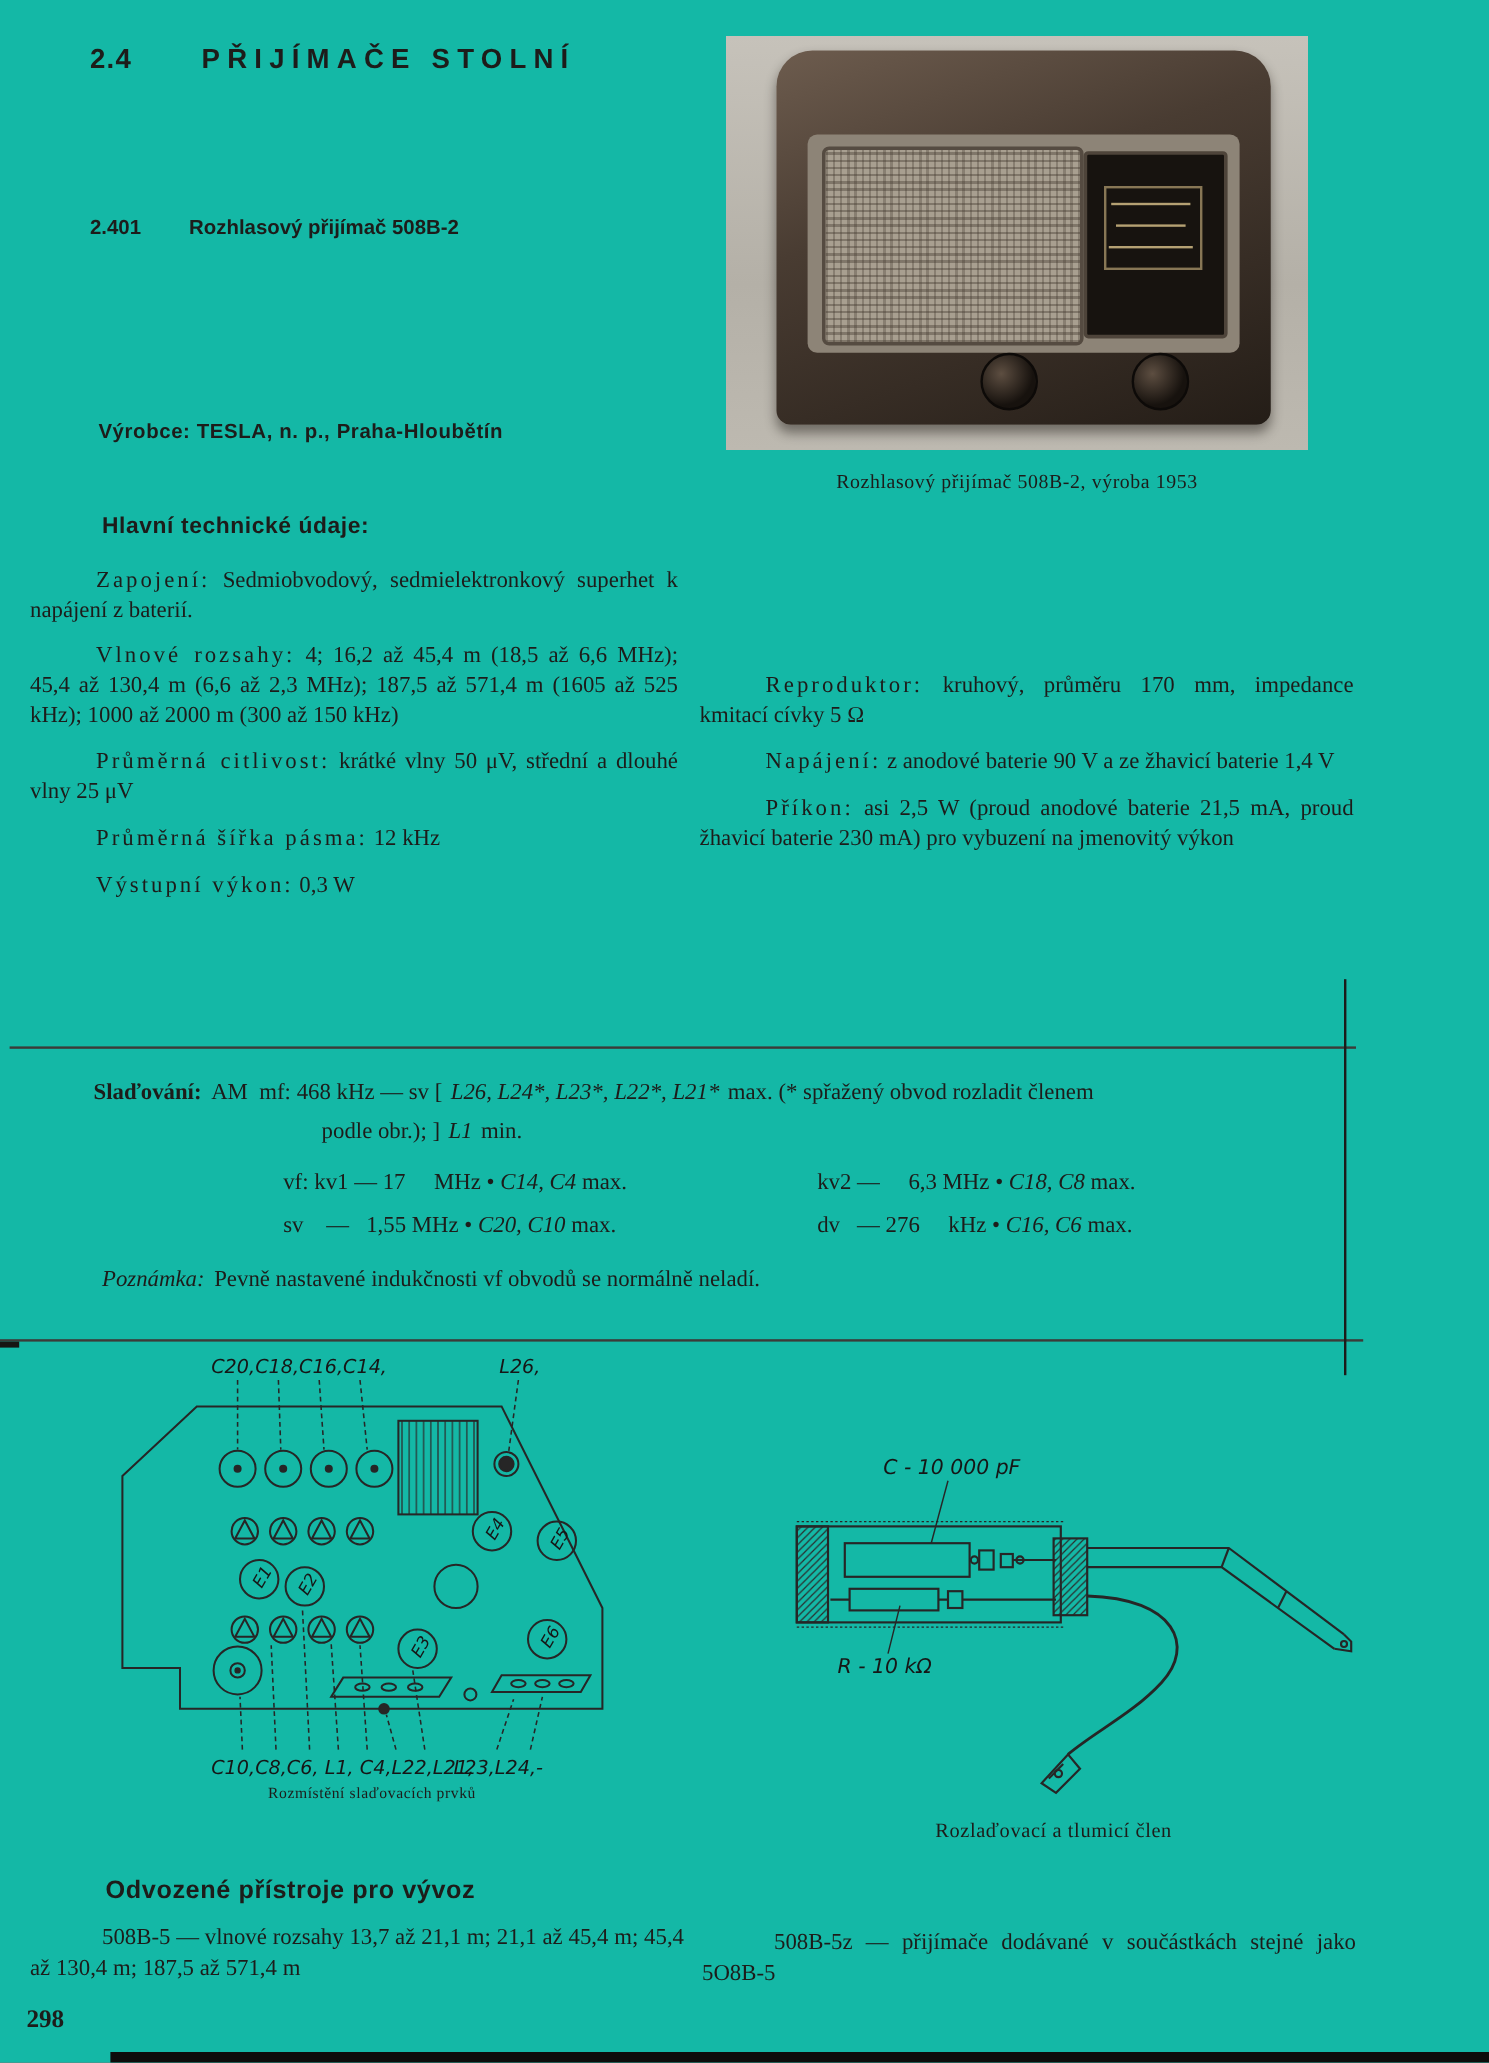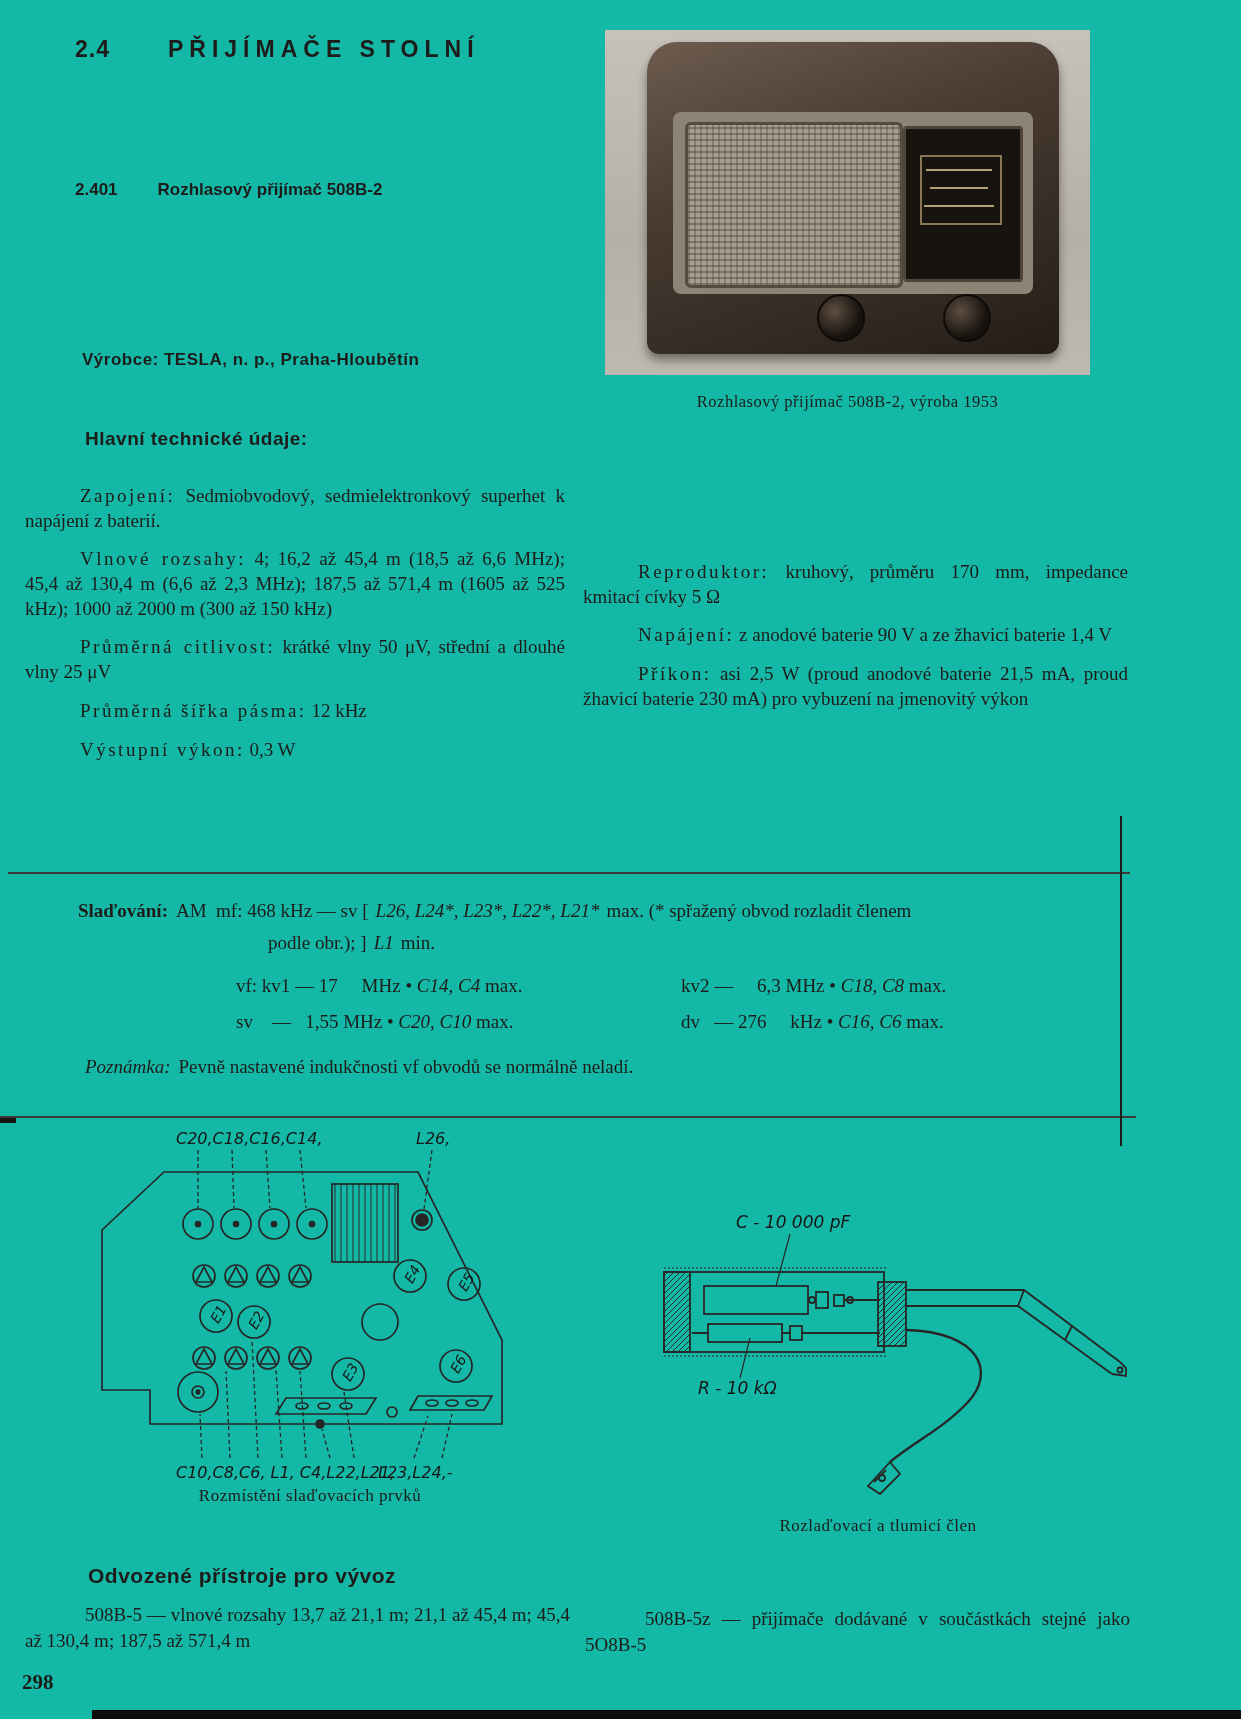--- a/index.html
+++ b/index.html
@@ -32,38 +32,38 @@
   .dial .scale{position:absolute;left:14px;top:26px;width:78px;height:66px;border:2px solid #9c8a62;opacity:.85;}
   .dial .ln{position:absolute;background:#b5a173;height:2px;}
   .knob{position:absolute;bottom:12px;width:44px;height:44px;border-radius:50%;border:2px solid #0d0a08;
         background:radial-gradient(circle at 35% 35%,#5d4e41,#17120e 65%);}
   .knob.k1{left:170px;}
   .knob.k2{left:296px;}
   .photo-caption{left:605px;top:392px;width:485px;text-align:center;font-size:16.5px;letter-spacing:.5px;}
   
   .col{font-size:19px;line-height:1.3;text-align:justify;}
   .col p{margin:0 0 14px 0;text-indent:55px;}
-  .col-left{left:25px;top:484px;width:540px;}
+  .col-left{left:25px;top:472px;width:540px;}
   .col-right{left:583px;top:560px;width:545px;}
   
   .rule{height:2px;background:#3c3b38;}
   .vline{left:1120px;top:816px;width:2px;height:330px;background:#1c1b19;}
   .ldash{left:0;top:1118px;width:16px;height:5px;background:#161513;}
   .bstrip{left:92px;top:1710px;width:1149px;height:9px;background:#0d0c0b;}
   
   .tuning{left:78px;top:898px;width:1056px;font-size:19px;line-height:1.35;}
   .tuning .b{font-weight:bold;margin-right:8px;margin-top:11px;}
   .tuning .seg{margin-right:7px;}
   .tuning .l2{padding-left:190px;margin-top:6px;}
   .tgrid{display:grid;grid-template-columns:445px 1fr;row-gap:10px;padding-left:158px;margin-top:18px;}
   .note{left:85px;top:1056px;font-size:19px;}
   .note .lbl{font-style:italic;margin-right:8px;}
   
   .chassis{left:80px;top:1126px;}
-  .chassis-caption{left:80px;top:1486px;width:460px;text-align:center;font-size:17px;letter-spacing:.5px;}
+  .chassis-caption{left:80px;top:1486px;width:460px;text-align:center;font-size:13px;letter-spacing:.5px;}
   .tool{left:628px;top:1186px;}
   .tool-caption{left:628px;top:1516px;width:500px;text-align:center;font-size:17px;letter-spacing:.5px;}
   svg text{font-family:"DejaVu Sans",sans-serif;font-style:italic;fill:#161616;}
   
   .export-head{left:88px;top:1564px;font-size:21px;letter-spacing:.5px;}
   .export-left{left:25px;top:1602px;width:545px;font-size:19px;line-height:1.35;text-align:justify;text-indent:60px;}
   .export-right{left:585px;top:1606px;width:545px;font-size:19px;line-height:1.35;text-align:justify;text-indent:60px;}
   .pageno{left:22px;top:1670px;font-size:21px;font-weight:bold;}
 </style>
 </head>

